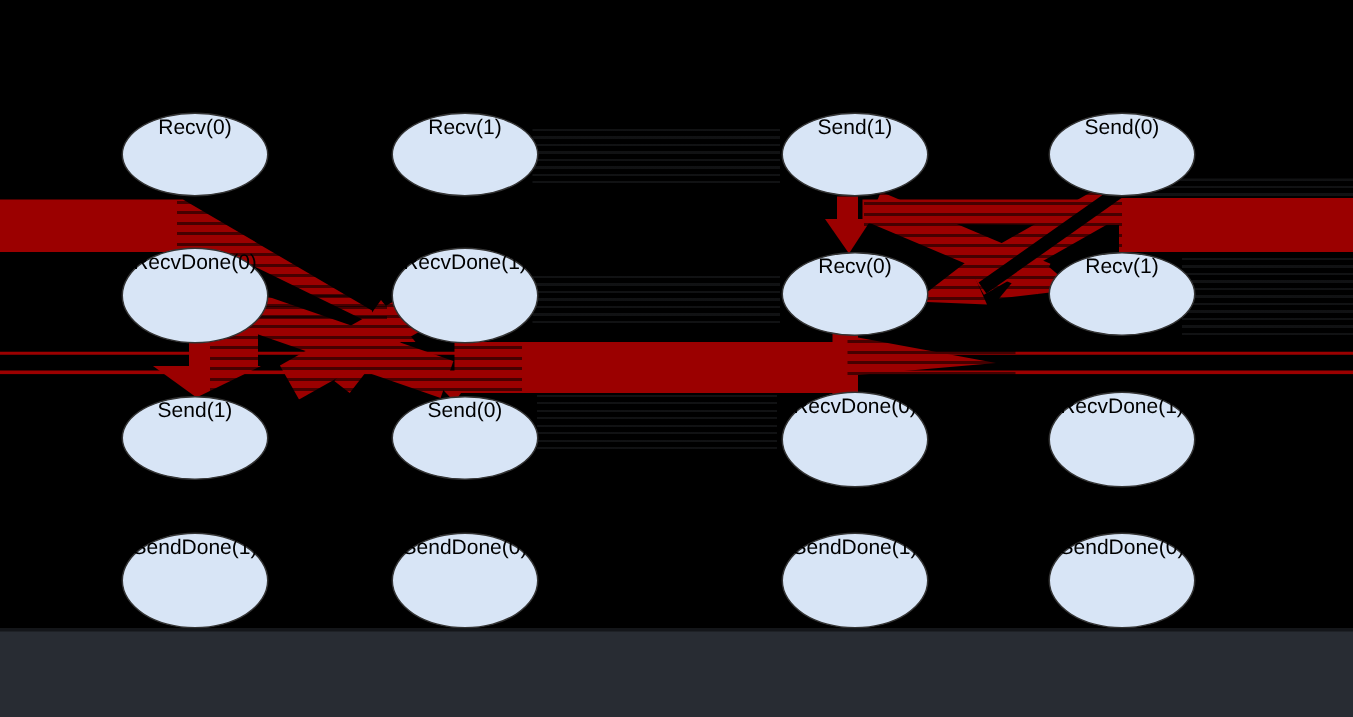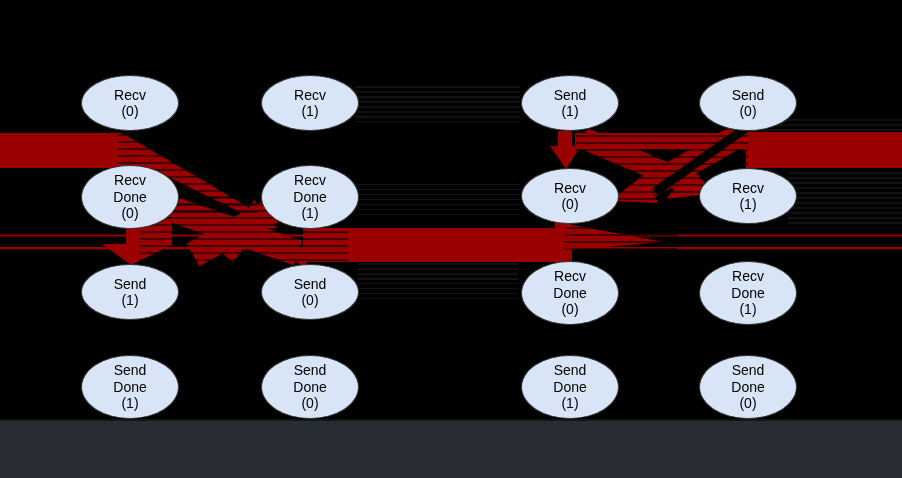--- a/index.html
+++ b/index.html
@@ -21,21 +21,21 @@
     position:absolute;z-index:0;pointer-events:none;
     background:repeating-linear-gradient(180deg, rgba(165,175,190,.10) 0 1.5px, rgba(0,0,0,0) 1.5px 5px);
   }
   .node{
     position:absolute;z-index:3;
     width:96px;
     background:var(--node_fill,#d8e5f6);
     border:1.5px solid var(--node_stroke,#333);
     border-radius:50%;
     transform:translate(-50%,-50%);
-    display:flex;flex-direction:column;justify-content:center;
+    display:flex;flex-direction:row;justify-content:center;
     color:var(--ink,#000);font-size:14px;line-height:16.5px;text-align:center;
   }
   .h2{height:54px;}
   .h3{height:62px;}
   .bottombar{
     position:absolute;z-index:4;left:0;top:419px;width:902px;height:59px;
     background:var(--bar,#282c33);
     border-top:2px solid #14161a;box-sizing:border-box;
   }
 </style>

